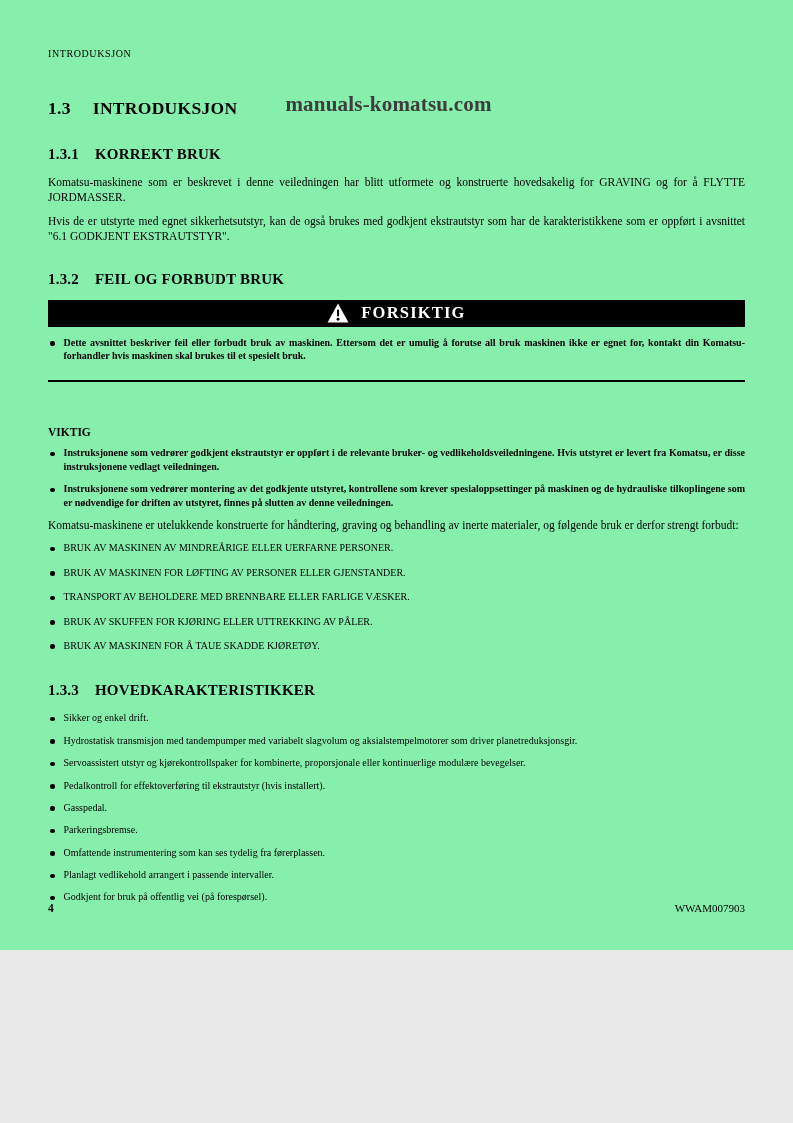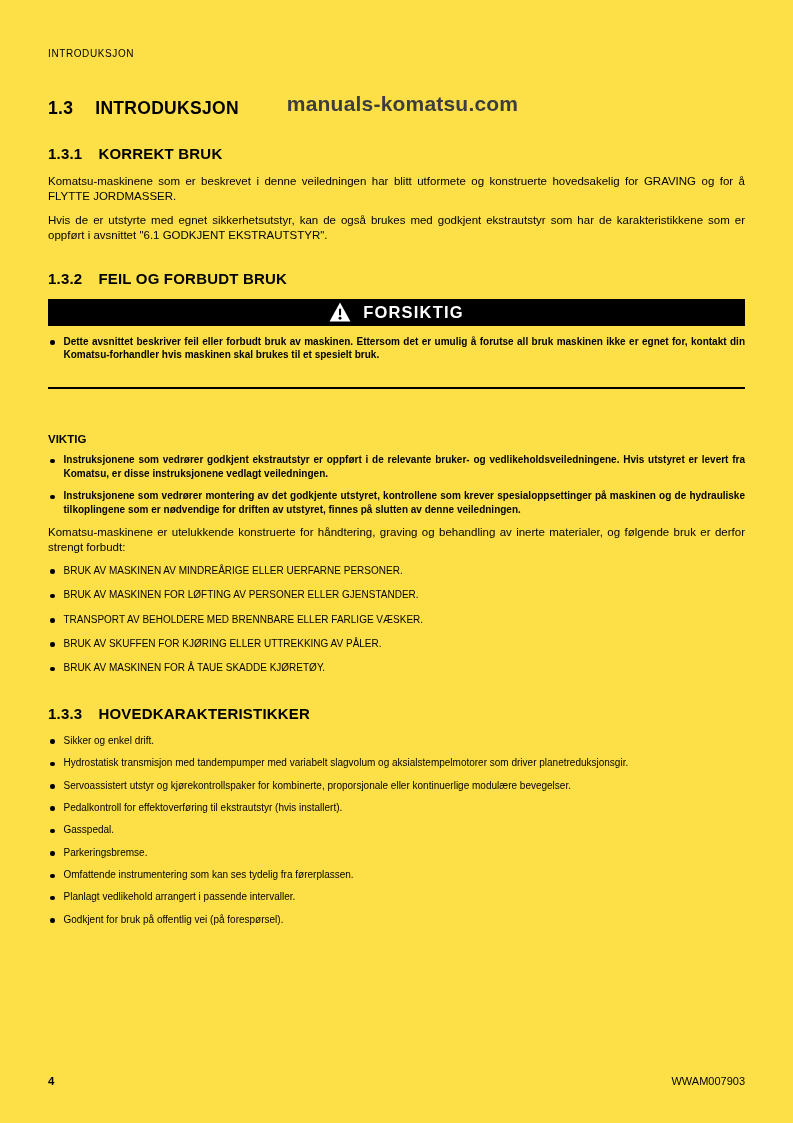--- a/index.html
+++ b/index.html
@@ -1,25 +1,26 @@
 <!DOCTYPE html>
 <html><head>
 <meta charset="utf-8">
 <style>
   * { margin: 0; padding: 0; box-sizing: border-box; }
   html, body { background: #e8e8e8; }
   body { font-family: "Liberation Sans", sans-serif; }
   .page {
     position: relative;
-    width: 793px; height: 1123px;
+    width: 793px; height: 950px;
     margin: 0 auto;
-    background: #fde047;
+    background: #86efac;
     color: #000;
     padding: 48px 48px 0 48px;
     overflow: hidden;
+    font-family: Liberation Serif, serif;
   }
   .running-header {
     font-size: 10px;
     letter-spacing: 0.6px;
     margin-bottom: 36px;
   }
   .h1-row { display: flex; align-items: baseline; margin-bottom: 26px; }
   h1 { font-size: 17.5px; font-weight: bold; letter-spacing: 0.3px; text-align: right; }
   h1 .num { margin-right: 22px; }
   .watermark {
@@ -50,21 +51,21 @@
     justify-content: center;
     gap: 12px;
     margin: 4px 0 9px 0;
   }
   .caution-bar .label {
     font-size: 16.5px;
     font-weight: bold;
     letter-spacing: 1.2px;
   }
   .warn-icon { width: 22px; height: 20px; display: block; }
-  .warning-block { border-bottom: 2.5px solid #000; padding-bottom: 17px; margin-bottom: 24px; }
+  .warning-block { border-bottom: 2.5px solid #000; padding-bottom: 9px; margin-bottom: 24px; }
   .bullet { display: flex; font-size: 10px; line-height: 1.34; margin-bottom: 9px; }
   .bullet .dot {
     flex: none;
     width: 4.5px; height: 4.5px;
     border-radius: 50%;
     background: #000;
     margin: 5.5px 9px 0 2px;
   }
   .bullet .btext { text-align: justify; flex: 1; }
   .bullet.bold .btext { font-weight: bold; }

